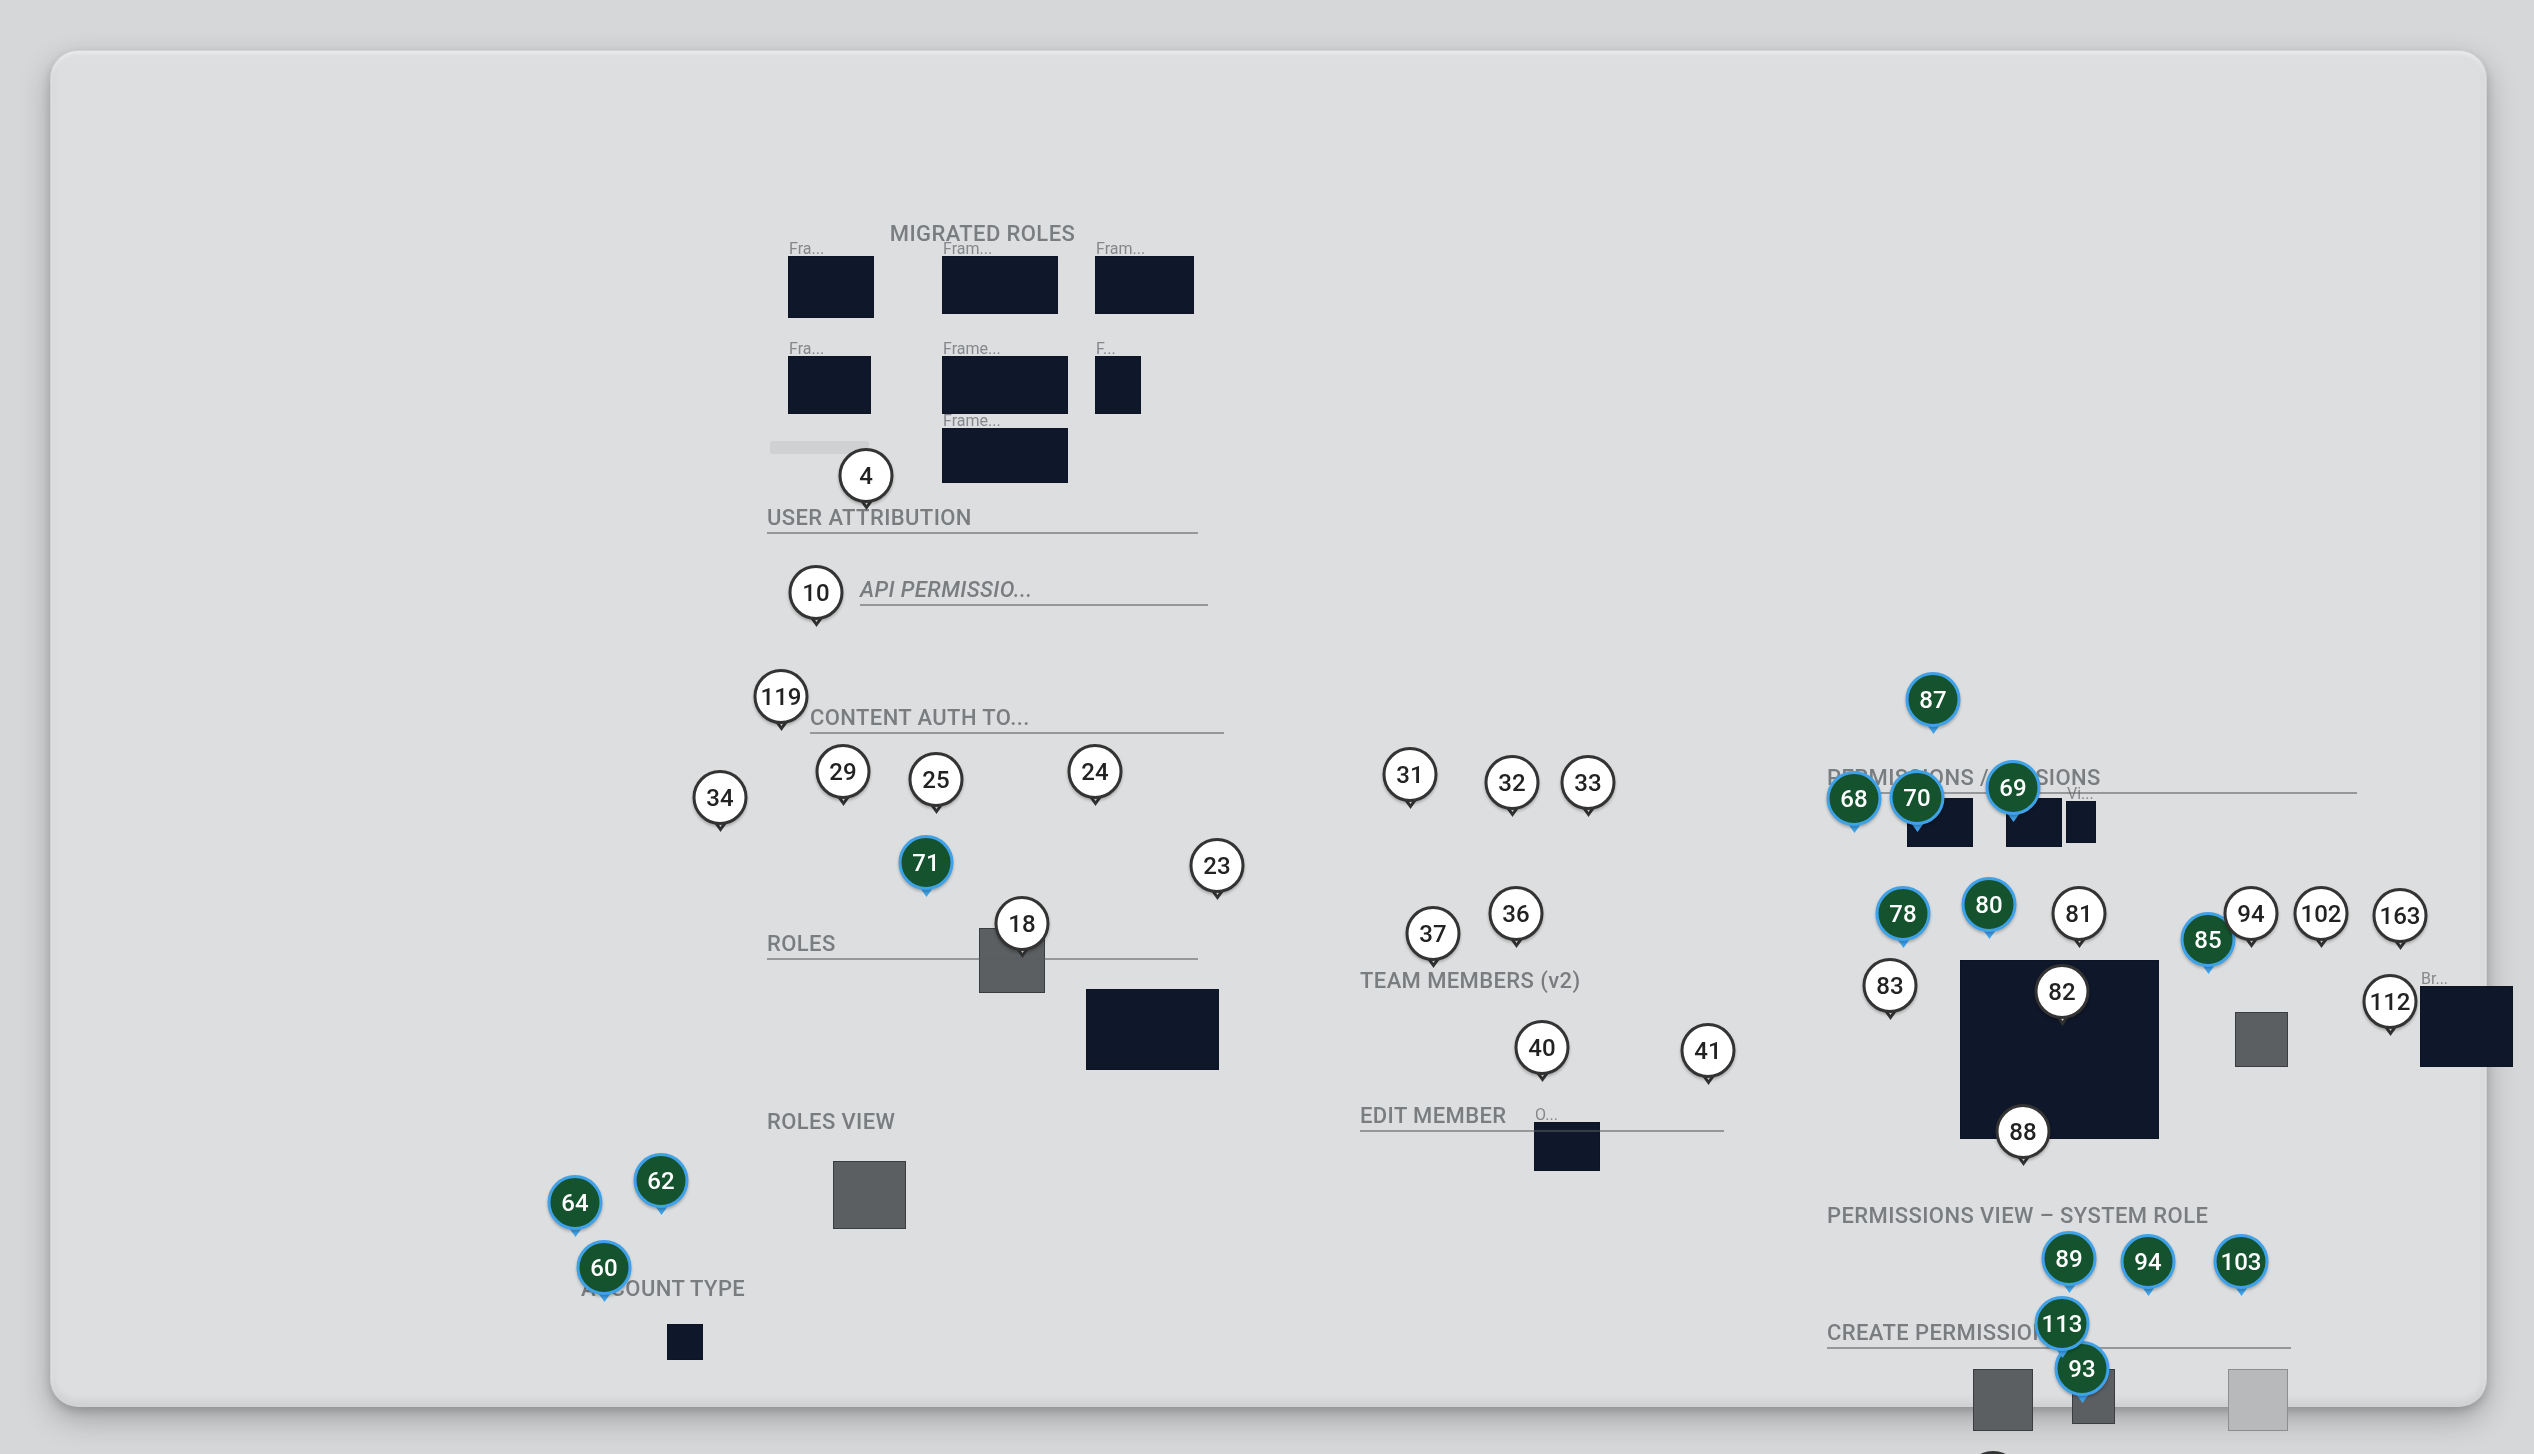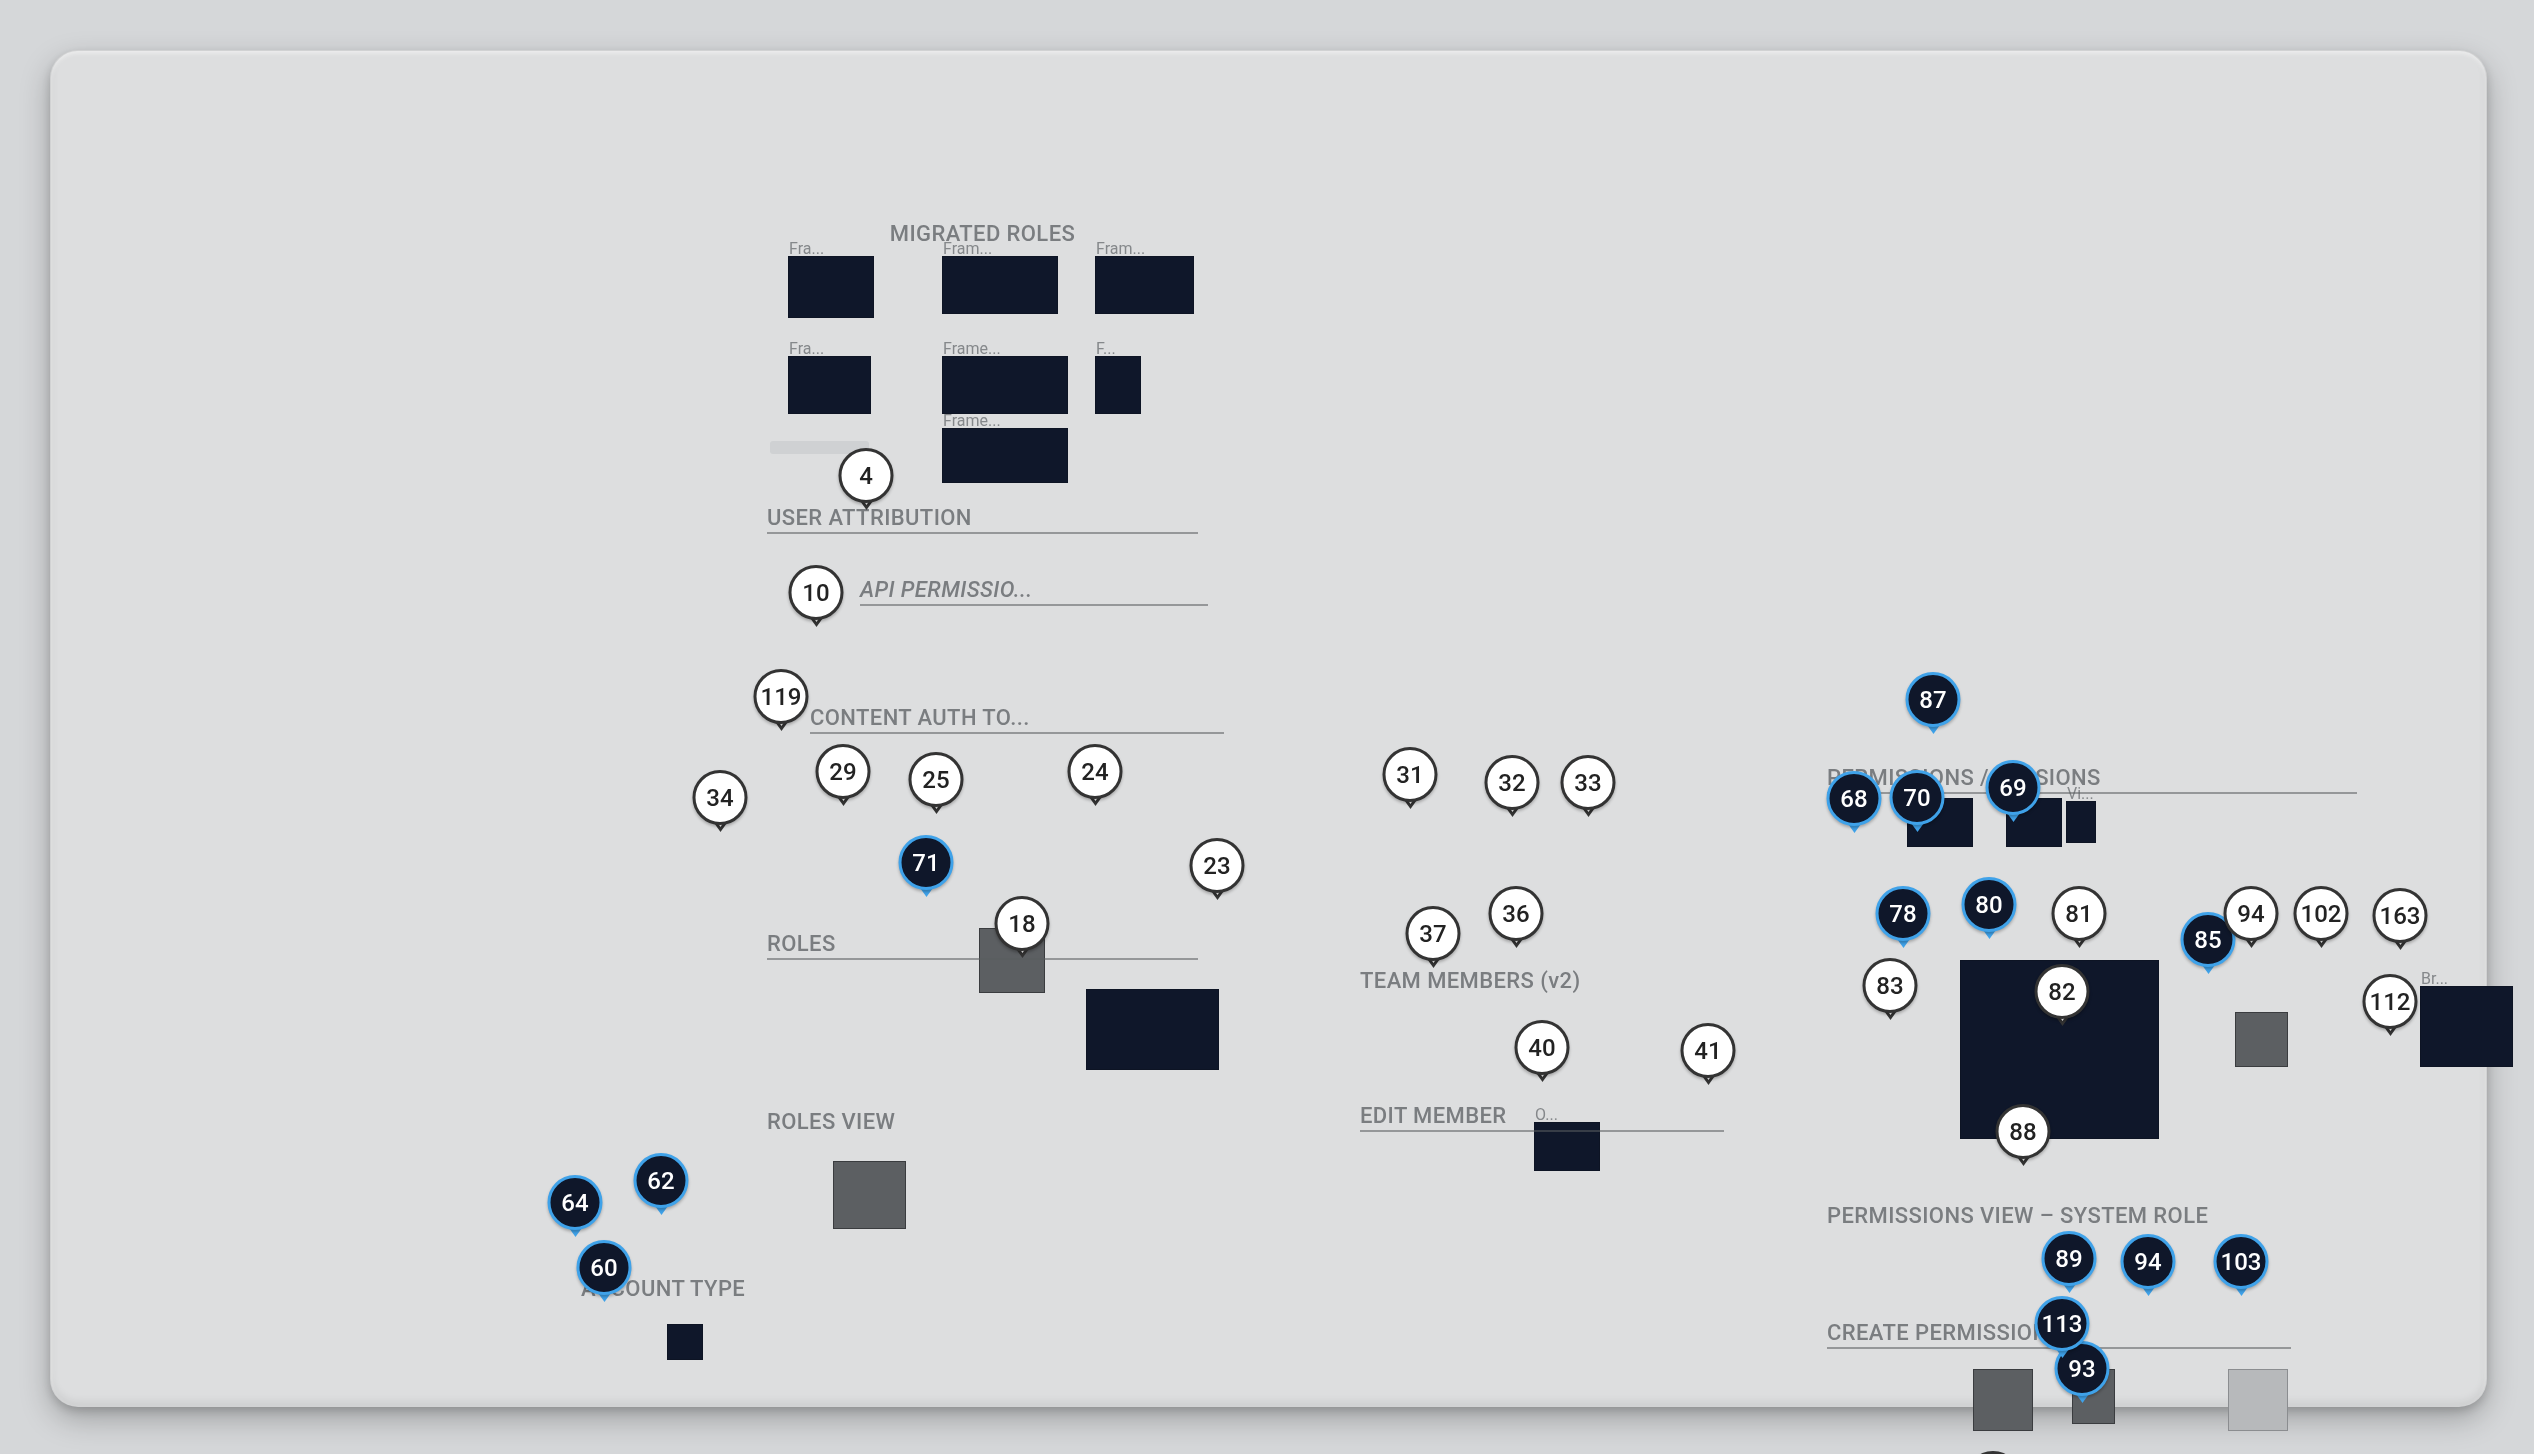--- a/index.html
+++ b/index.html
@@ -121,21 +121,21 @@
     content: "";
     position: absolute;
     left: -6px;
     top: -14px;
     width: 0; height: 0;
     border-left: 6px solid transparent;
     border-right: 6px solid transparent;
     border-top: 9px solid #fff;
   }
   .pin.blue .bubble {
-    background: #0f172a;
+    background: #14532d;
     border: 3px solid #3fa2e9;
     color: #ffffff;
   }
   .pin.blue .tail {
     border-top: 14px solid #3fa2e9;
   }
 </style>
 </head>
 <body>
 

